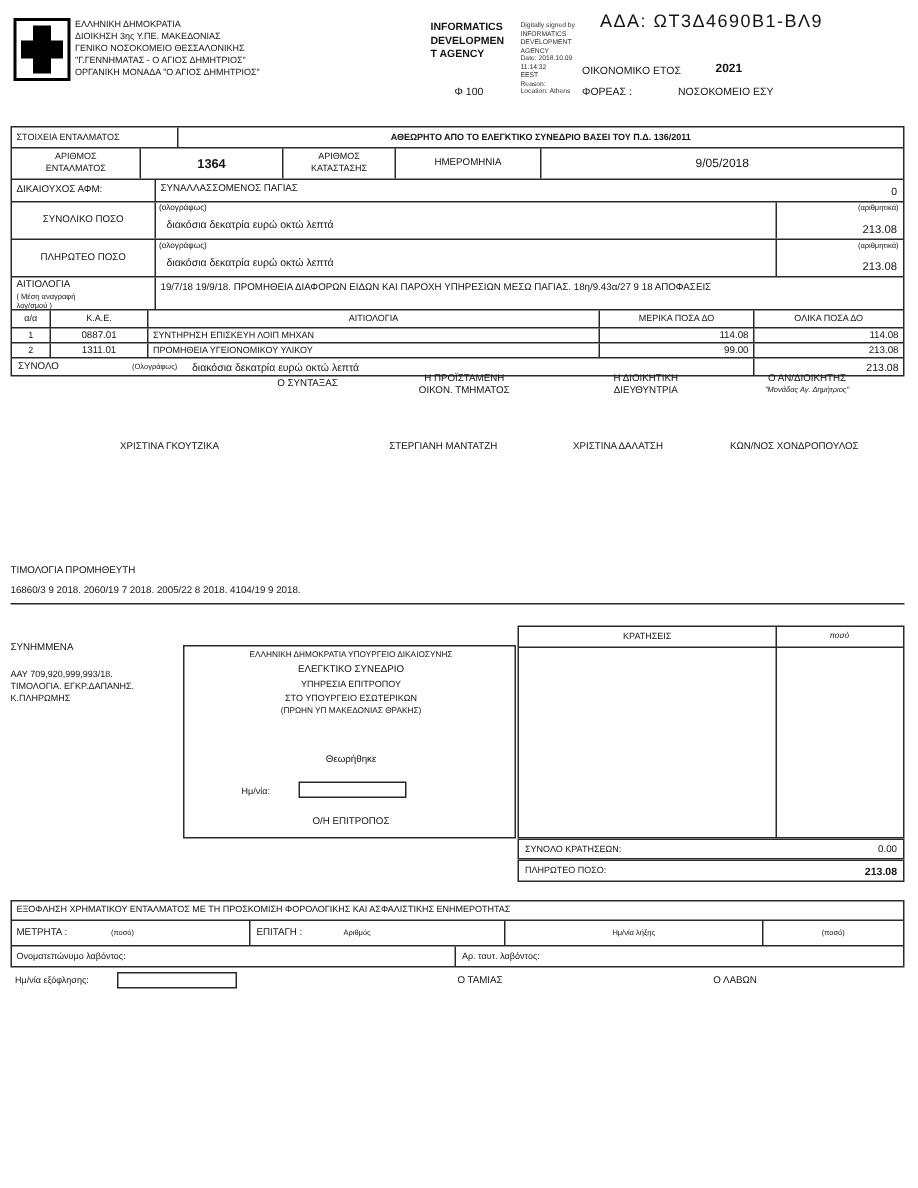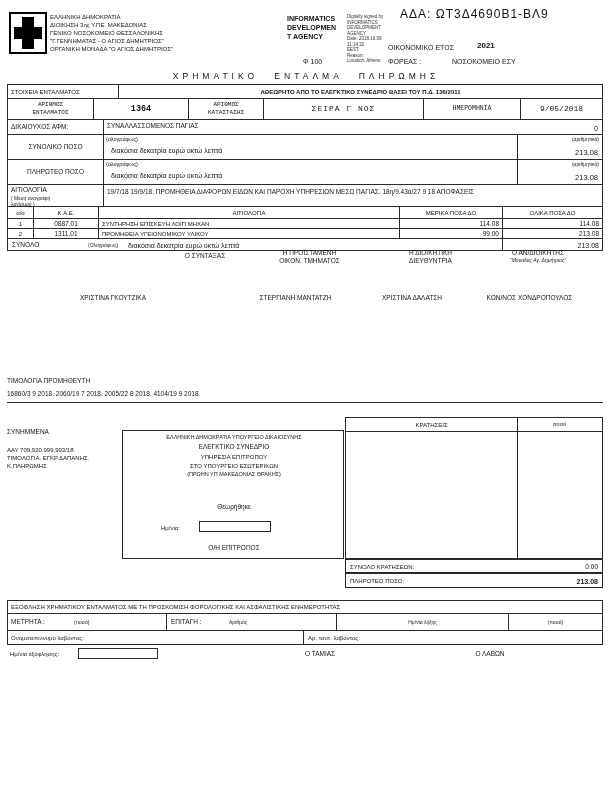--- a/index.html
+++ b/index.html
@@ -68,51 +68,47 @@
 
   <div class="a f12" style="left:400px;top:7px;letter-spacing:1px;">ΑΔΑ: ΩΤ3Δ4690Β1-ΒΛ9</div>
 
   <div class="a f7" style="left:388px;top:43px;">ΟΙΚΟΝΟΜΙΚΟ ΕΤΟΣ</div>
   <div class="a f8 b" style="left:477px;top:41px;">2021</div>
 
   <div class="a f7" style="left:303px;top:57px;">Φ 100</div>
   <div class="a f7" style="left:388px;top:57px;">ΦΟΡΕΑΣ :</div>
   <div class="a f7" style="left:452px;top:57px;">ΝΟΣΟΚΟΜΕΙΟ ΕΣΥ</div>
 
-  <div class="a f85 ctr" style="left:0;top:71px;width:612px;letter-spacing:4px;word-spacing:10px;">ΧΡΗΜΑΤΙΚΟ ΕΝΤΑΛΜΑ ΠΛΗΡΩΜΗΣ</div>
 
   <div class="wt">
 
     <div class="row first" style="height:13px;">
       <div class="c first" style="width:110px;">
         <span class="a f6" style="left:3px;top:3px;">ΣΤΟΙΧΕΙΑ ΕΝΤΑΛΜΑΤΟΣ</span>
       </div>
       <div class="c fx vc">
         <span class="f6 b">ΑΘΕΩΡΗΤΟ ΑΠΟ ΤΟ ΕΛΕΓΚΤΙΚΟ ΣΥΝΕΔΡΙΟ ΒΑΣΕΙ ΤΟΥ Π.Δ. 136/2011</span>
       </div>
     </div>
 
-    <div class="row" style="height:21px;font-family:Liberation Mono, monospace;">
+    <div class="row" style="height:21px;">
       <div class="c first vc" style="width:85px;">
         <span class="f6 blk">
           <span>ΑΡΙΘΜΟΣ</span>
           <span>ΕΝΤΑΛΜΑΤΟΣ</span>
         </span>
       </div>
       <div class="c vc" style="width:95px;">
         <span class="f85 b">1364</span>
       </div>
       <div class="c vc" style="width:75px;">
         <span class="f6 blk">
           <span>ΑΡΙΘΜΟΣ</span>
           <span>ΚΑΤΑΣΤΑΣΗΣ</span>
         </span>
-      </div>
-      <div class="c vc" style="width:160px;">
-        <span class="f8" style="letter-spacing:1px;">ΣΕΙΡΑ Γ ΝΟΣ</span>
       </div>
       <div class="c vc" style="width:97px;">
         <span class="f65">ΗΜΕΡΟΜΗΝΙΑ</span>
       </div>
       <div class="c fx vc">
         <span class="f8">9/05/2018</span>
       </div>
     </div>
 
     <div class="row" style="height:15px;">

